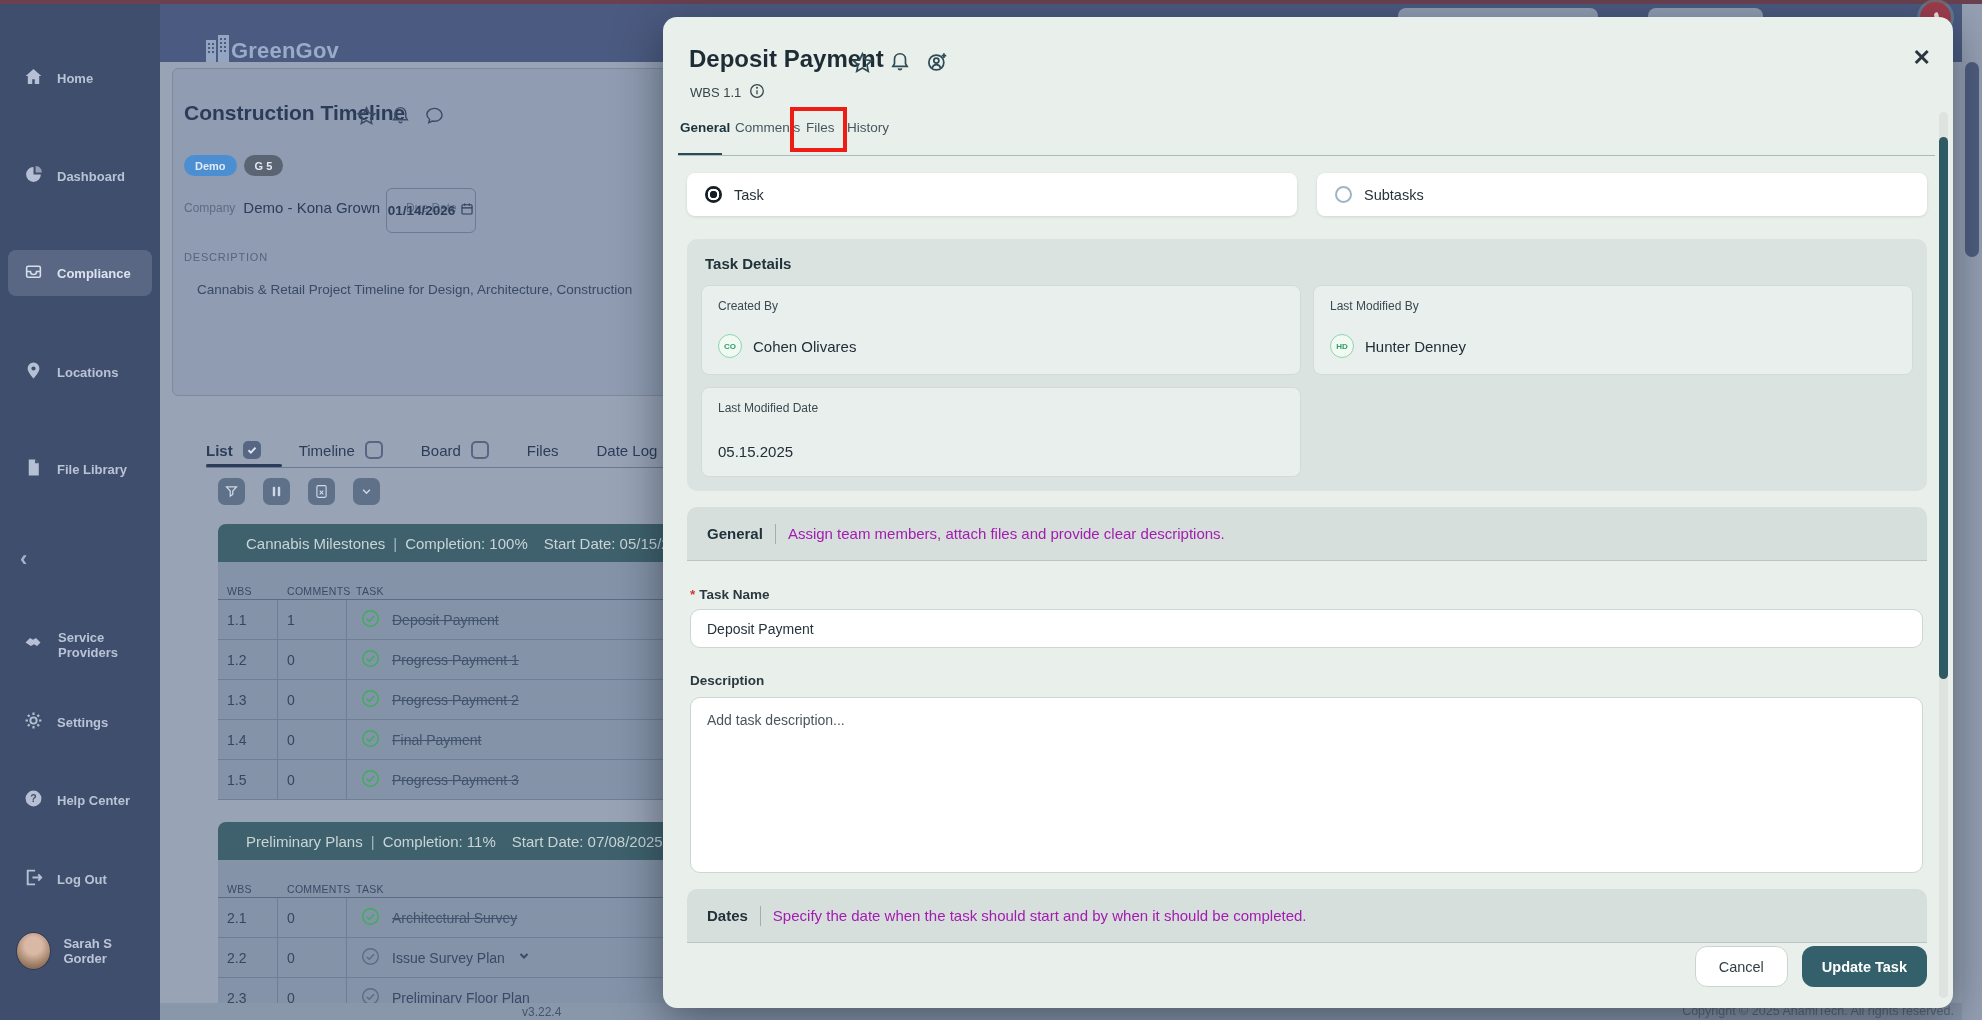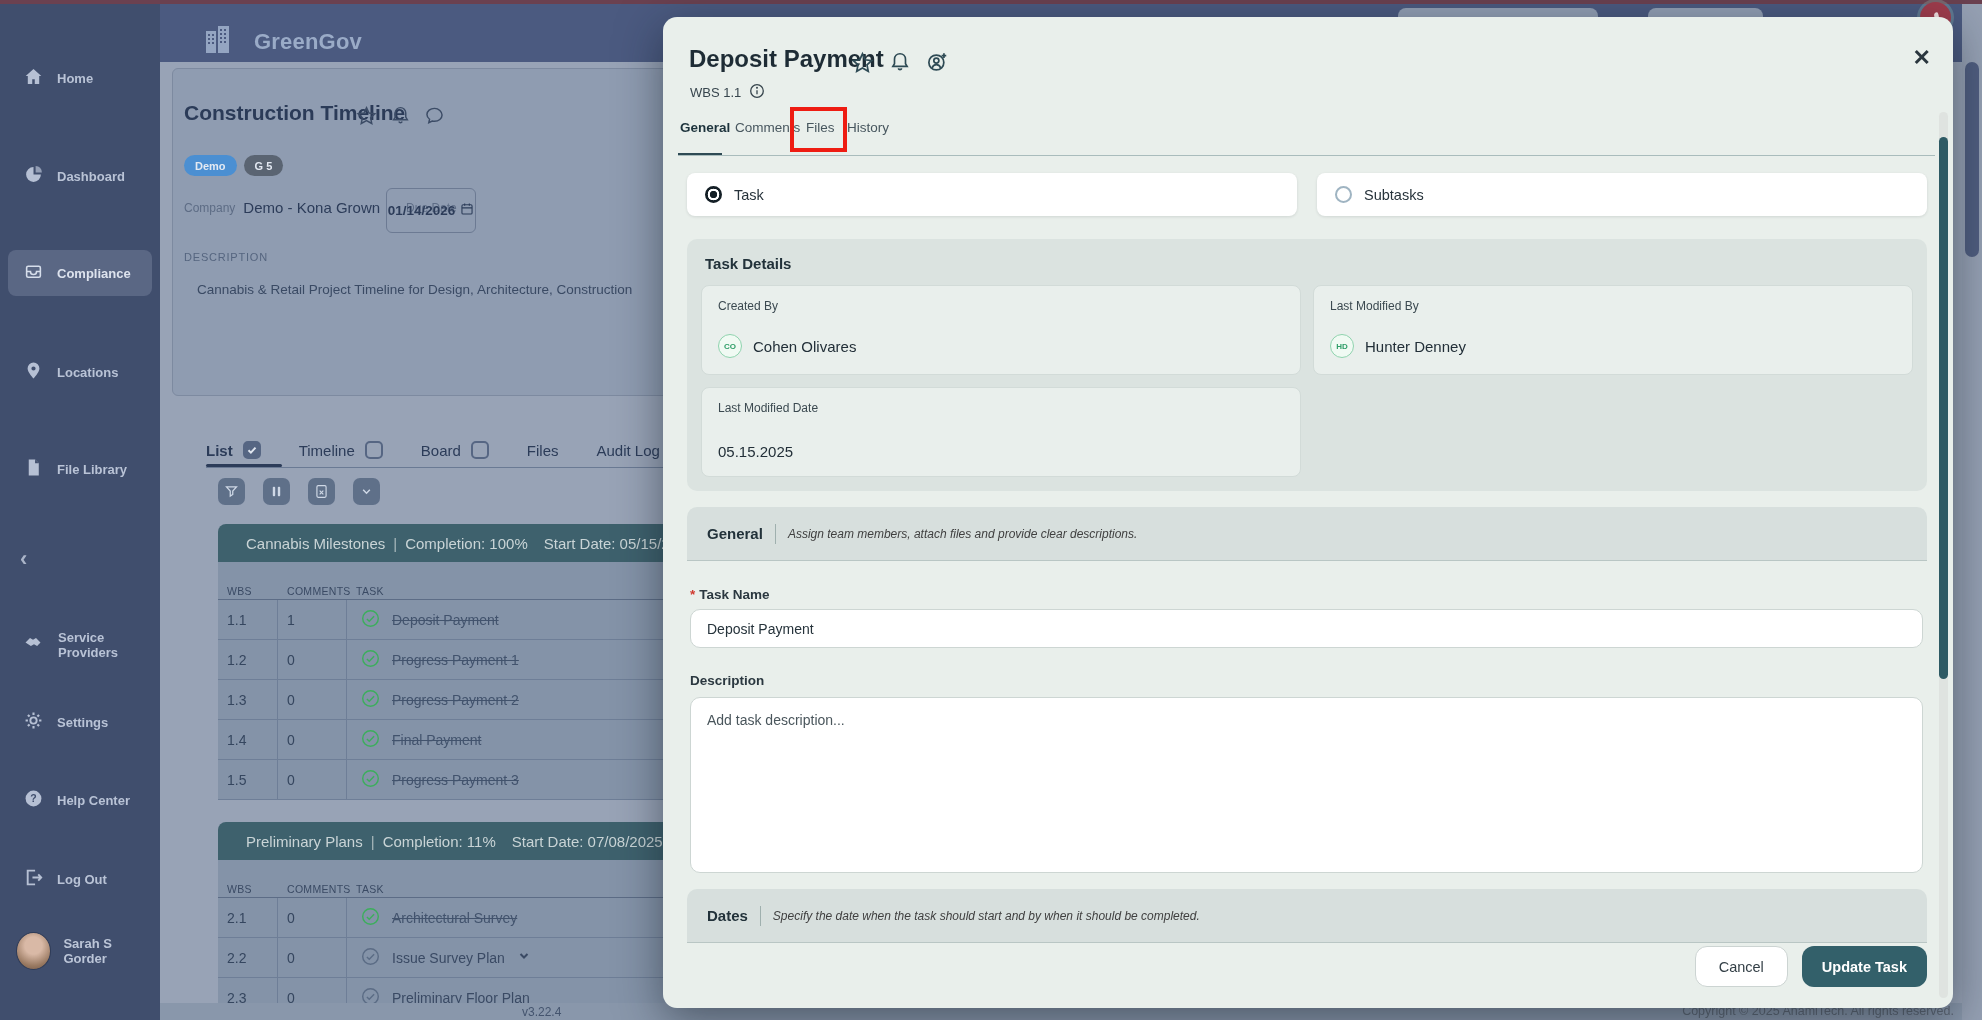--- a/index.html
+++ b/index.html
@@ -3,21 +3,21 @@
 <meta charset="utf-8">
 <style>
   * { margin:0; padding:0; box-sizing:border-box; }
   html,body { width:1982px; height:1020px; overflow:hidden; }
   body { font-family:"Liberation Sans", sans-serif; background:#98a3b6; position:relative; }
   .abs { position:absolute; }
 
   
   #topline { left:0; top:0; width:1982px; height:4px; background:#6b4150; }
   #headerbar { left:160px; top:4px; width:1822px; height:58px; background:#4b5a80; }
-  #logo { left:204px; top:25px; display:flex; align-items:center; gap:23px; }
+  #logo { left:204px; top:34px; display:flex; align-items:center; gap:0; }
   #logo .logo-text { font-size:22px; font-weight:bold; color:#9aabc7; letter-spacing:.2px; }
 
   
   #sidebar { left:0; top:4px; width:160px; height:1016px; background:#404e6d; }
   .side-item { position:absolute; left:8px; width:144px; height:46px; display:flex; align-items:center; gap:14px; padding-left:16px; border-radius:8px; cursor:pointer; }
   .side-item .lbl { font-size:13px; font-weight:bold; color:#b9c3d6; }
   .side-item.active { background:#5a6784; }
   .side-item.active .lbl { color:#dde3ee; }
   .side-item svg { flex:0 0 auto; }
   #collapse-chevron { left:20px; top:542px; color:#aab4c8; font-size:22px; font-weight:bold; cursor:pointer; }
@@ -98,21 +98,21 @@
   #m-details .heading { position:absolute; left:18px; top:16px; font-size:15px; font-weight:bold; color:#22323a; }
   #m-cards { position:absolute; left:14px; right:14px; top:46px; bottom:14px; display:grid; grid-template-columns:1fr 1fr; grid-template-rows:1fr 1fr; gap:12px; }
   .dcard { background:#e9efec; border:1px solid #d2dbd8; border-radius:8px; padding:13px 16px; position:relative; }
   .dcard .dlab { font-size:12px; color:#3b4950; }
   .dcard .dval { position:absolute; left:16px; bottom:16px; display:flex; align-items:center; gap:11px; font-size:15px; color:#222f38; }
   .mini-avatar { width:24px; height:24px; border-radius:50%; background:#f0faf3; border:1.5px solid #8fd3ae; display:flex; align-items:center; justify-content:center; font-size:8px; font-weight:bold; color:#2f9e68; }
 
   .sec-strip { left:24px; right:26px; height:54px; background:#d7dfdd; border-radius:10px 10px 0 0; border-bottom:1px solid #b9c6c4; display:flex; align-items:center; padding-left:20px; position:absolute; }
   .sec-strip .sh { font-size:15px; font-weight:bold; color:#22323a; }
   .sec-strip .vbar { width:1px; height:20px; background:#9fb0ae; margin:0 12px; }
-  .sec-strip .ssub { font-size:12px; font-style:italic; color:#404040; }
+  .sec-strip .ssub { font-size:15px; color:#a21caf; }
   #m-general-strip { top:490px; }
   #m-dates-strip { top:872px; border-radius:10px 10px 0 0; }
   #m-taskname-label { left:27px; top:570px; font-size:13.5px; font-weight:bold; color:#2b3840; }
   .req { color:#d03a30; margin-right:4px; }
   #m-taskname-input { left:27px; right:30px; top:592px; height:39px; background:#fff; border:1px solid #cdd6d3; border-radius:10px; padding:0 16px; font-size:14px; color:#26333b; font-family:"Liberation Sans",sans-serif; width:calc(100% - 57px); position:absolute; }
   #m-desc-label { left:27px; top:656px; font-size:13.5px; font-weight:bold; color:#2b3840; }
   #m-desc-area { left:27px; right:30px; top:680px; height:176px; width:calc(100% - 57px); position:absolute; background:#fff; border:1px solid #cdd6d3; border-radius:10px; padding:14px 16px; font-size:14px; color:#3c474d; resize:none; font-family:"Liberation Sans",sans-serif; }
   #m-desc-area::placeholder { color:#4a565c; opacity:1; }
   #m-footer { right:26px; bottom:21px; display:flex; gap:14px; position:absolute; }
   #m-cancel { height:41px; padding:0 23px; background:#fff; border:1px solid #ccd4d2; border-radius:12px; font-size:14.5px; color:#333f46; font-family:"Liberation Sans",sans-serif; cursor:pointer; }
@@ -267,21 +267,21 @@
       <span class="cbox"></span>
     </div>
     <div class="vtab">
       <span>Board</span>
       <span class="cbox"></span>
     </div>
     <div class="vtab">
       <span>Files</span>
     </div>
     <div class="vtab">
-      <span>Audit Log</span>
+      <span>Date Log</span>
     </div>
   </div>
 <div id="tab-underline" class="abs"></div>
 <div id="tab-divider" class="abs"></div>
 <div id="toolbar" class="abs">
   <span class="tool-btn">
       <svg width="15" height="15" viewBox="0 0 18 18" fill="none" stroke="#cfd8e6" stroke-width="1.5">
         <path d="M3 3.5h12L10.5 8.5v4l-3 2v-6z"></path>
       </svg>
     </span>

